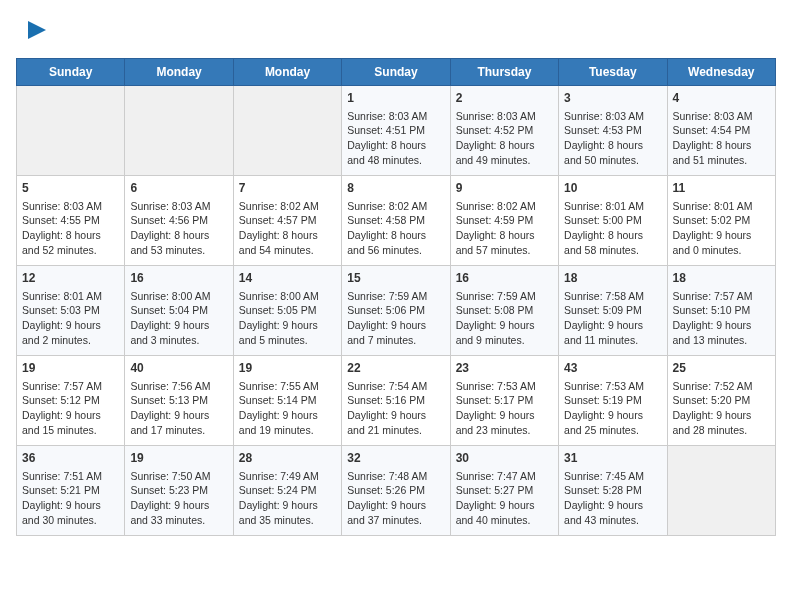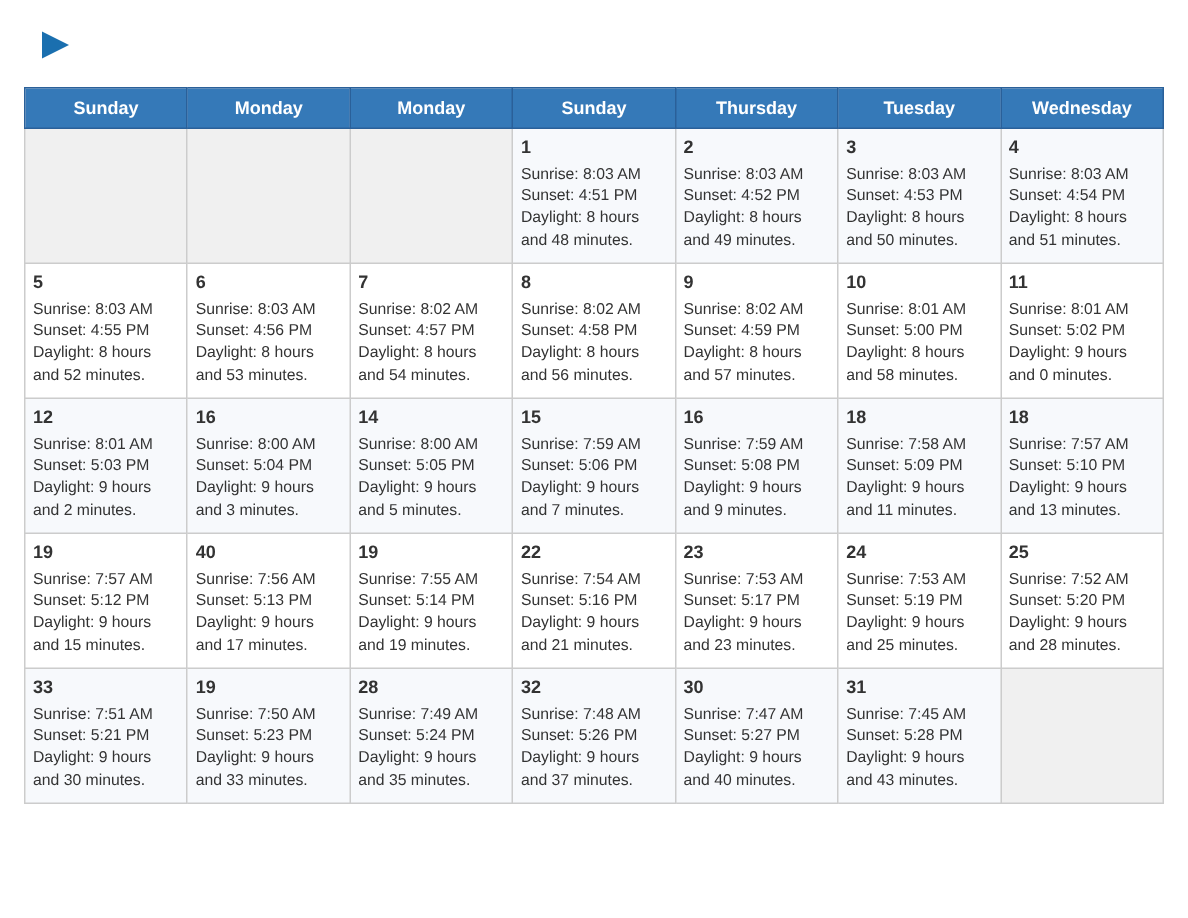--- a/index.html
+++ b/index.html
@@ -130,25 +130,25 @@
         <td><span class="day-number">16</span><span>Sunrise: 7:59 AM<br>Sunset: 5:08 PM<br>Daylight: 9 hours and 9 minutes.</span></td>
         <td><span class="day-number">18</span><span>Sunrise: 7:58 AM<br>Sunset: 5:09 PM<br>Daylight: 9 hours and 11 minutes.</span></td>
         <td><span class="day-number">18</span><span>Sunrise: 7:57 AM<br>Sunset: 5:10 PM<br>Daylight: 9 hours and 13 minutes.</span></td>
       </tr>
       <tr>
         <td><span class="day-number">19</span><span>Sunrise: 7:57 AM<br>Sunset: 5:12 PM<br>Daylight: 9 hours and 15 minutes.</span></td>
         <td><span class="day-number">40</span><span>Sunrise: 7:56 AM<br>Sunset: 5:13 PM<br>Daylight: 9 hours and 17 minutes.</span></td>
         <td><span class="day-number">19</span><span>Sunrise: 7:55 AM<br>Sunset: 5:14 PM<br>Daylight: 9 hours and 19 minutes.</span></td>
         <td><span class="day-number">22</span><span>Sunrise: 7:54 AM<br>Sunset: 5:16 PM<br>Daylight: 9 hours and 21 minutes.</span></td>
         <td><span class="day-number">23</span><span>Sunrise: 7:53 AM<br>Sunset: 5:17 PM<br>Daylight: 9 hours and 23 minutes.</span></td>
-        <td><span class="day-number">24</span><span>Sunrise: 7:53 AM<br>Sunset: 5:19 PM<br>Daylight: 9 hours and 25 minutes.</span></td>
+        <td><span class="day-number">43</span><span>Sunrise: 7:53 AM<br>Sunset: 5:19 PM<br>Daylight: 9 hours and 25 minutes.</span></td>
         <td><span class="day-number">25</span><span>Sunrise: 7:52 AM<br>Sunset: 5:20 PM<br>Daylight: 9 hours and 28 minutes.</span></td>
       </tr>
       <tr>
-        <td><span class="day-number">33</span><span>Sunrise: 7:51 AM<br>Sunset: 5:21 PM<br>Daylight: 9 hours and 30 minutes.</span></td>
+        <td><span class="day-number">36</span><span>Sunrise: 7:51 AM<br>Sunset: 5:21 PM<br>Daylight: 9 hours and 30 minutes.</span></td>
         <td><span class="day-number">19</span><span>Sunrise: 7:50 AM<br>Sunset: 5:23 PM<br>Daylight: 9 hours and 33 minutes.</span></td>
         <td><span class="day-number">28</span><span>Sunrise: 7:49 AM<br>Sunset: 5:24 PM<br>Daylight: 9 hours and 35 minutes.</span></td>
         <td><span class="day-number">32</span><span>Sunrise: 7:48 AM<br>Sunset: 5:26 PM<br>Daylight: 9 hours and 37 minutes.</span></td>
         <td><span class="day-number">30</span><span>Sunrise: 7:47 AM<br>Sunset: 5:27 PM<br>Daylight: 9 hours and 40 minutes.</span></td>
         <td><span class="day-number">31</span><span>Sunrise: 7:45 AM<br>Sunset: 5:28 PM<br>Daylight: 9 hours and 43 minutes.</span></td>
         <td class="empty-cell"></td>
       </tr>
     </tbody>
 </table>
 

